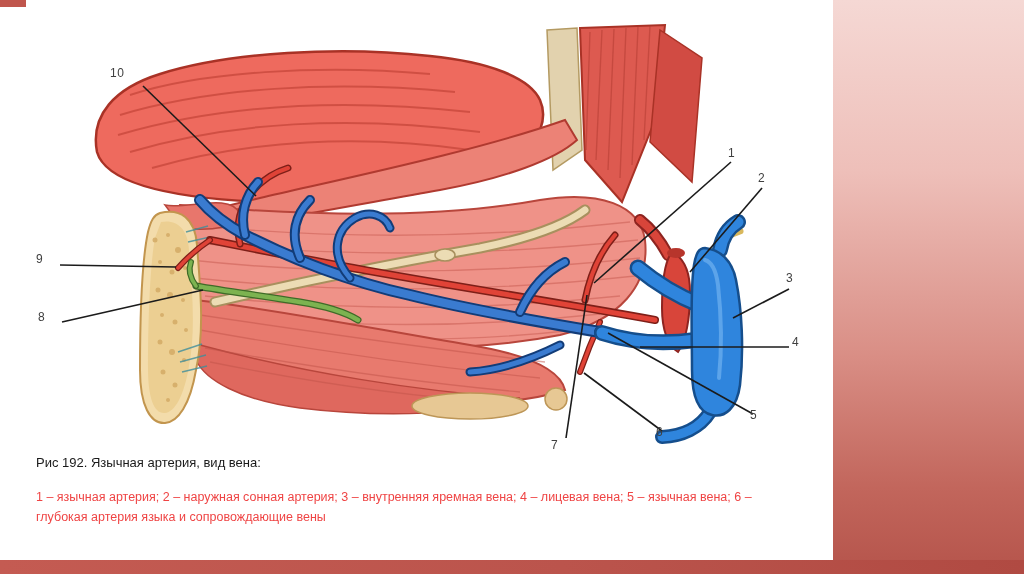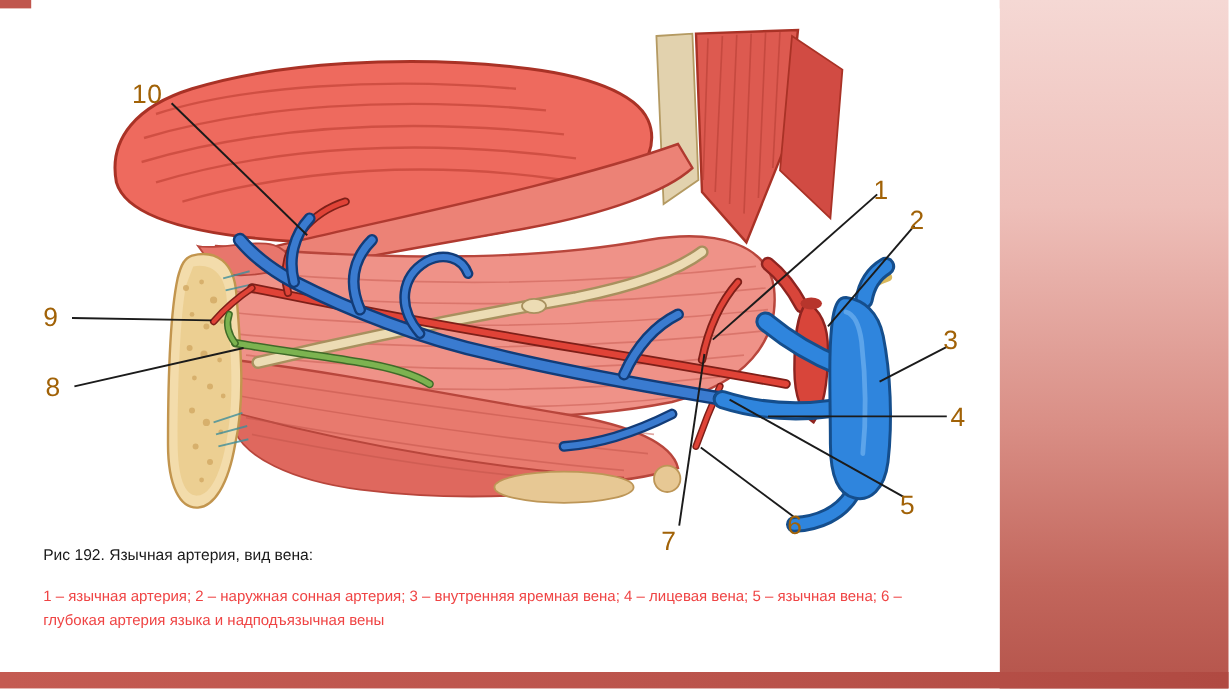--- a/index.html
+++ b/index.html
@@ -5,21 +5,21 @@
   html,body{margin:0;padding:0;background:#fff;}
   .slide{position:relative;width:1024px;height:574px;background:#fff;overflow:hidden;
          font-family:"Liberation Sans",sans-serif;}
   .bg-right{position:absolute;left:833px;top:0;width:191px;height:574px;
             background:linear-gradient(to bottom,#f5d8d4 0%,#eebfb9 30%,#d98e85 62%,#c2665c 85%,#b5544b 100%);}
   .bg-bottom{position:absolute;left:0;top:560px;width:1024px;height:14px;
              background:linear-gradient(to right,#c45b52 0%,#bb544c 55%,#b04a42 100%);}
   .corner-mark{position:absolute;left:0;top:0;width:26px;height:7px;background:#c0564d;}
   .panel{position:absolute;left:27px;top:7px;width:806px;height:553px;background:#ffffff;}
   svg.anatomy{position:absolute;left:0;top:0;width:1024px;height:574px;}
-  .callout{position:absolute;font-size:22px;color:#a16207;letter-spacing:.5px;}
+  .callout{position:absolute;font-size:12px;color:#404040;letter-spacing:.5px;}
   .c1{left:728px;top:146px;} .c2{left:758px;top:171px;} .c3{left:786px;top:271px;}
   .c4{left:792px;top:335px;} .c5{left:750px;top:408px;} .c6{left:656px;top:425px;}
   .c7{left:551px;top:438px;} .c8{left:38px;top:310px;}  .c9{left:36px;top:252px;}
   .c10{left:110px;top:66px;}
   .caption{position:absolute;left:36px;top:455px;font-size:13px;color:#1a1a1a;}
   .caption .cap-label{font-weight:normal;}
   .legend{position:absolute;left:36px;top:487px;font-size:12.5px;line-height:20px;color:#ef4444;width:780px;}
 </style>
 </head>
 <body>
@@ -220,16 +220,16 @@
   <div class="callout c8">8</div>
   <div class="callout c9">9</div>
   <div class="callout c10">10</div>
 
   <div class="caption">
     <span class="cap-label">Рис 192.</span><span> Язычная артерия, вид вена:</span>
   </div>
 
   <div class="legend">
     <div>1 – язычная артерия; 2 – наружная сонная артерия; 3 – внутренняя яремная вена; 4 – лицевая вена; 5 – язычная вена; 6 –</div>
-    <div>глубокая артерия языка и надподъязычная вены</div>
+    <div>глубокая артерия языка и сопровождающие вены</div>
   </div>
 
 </div>
 
 </body></html>

